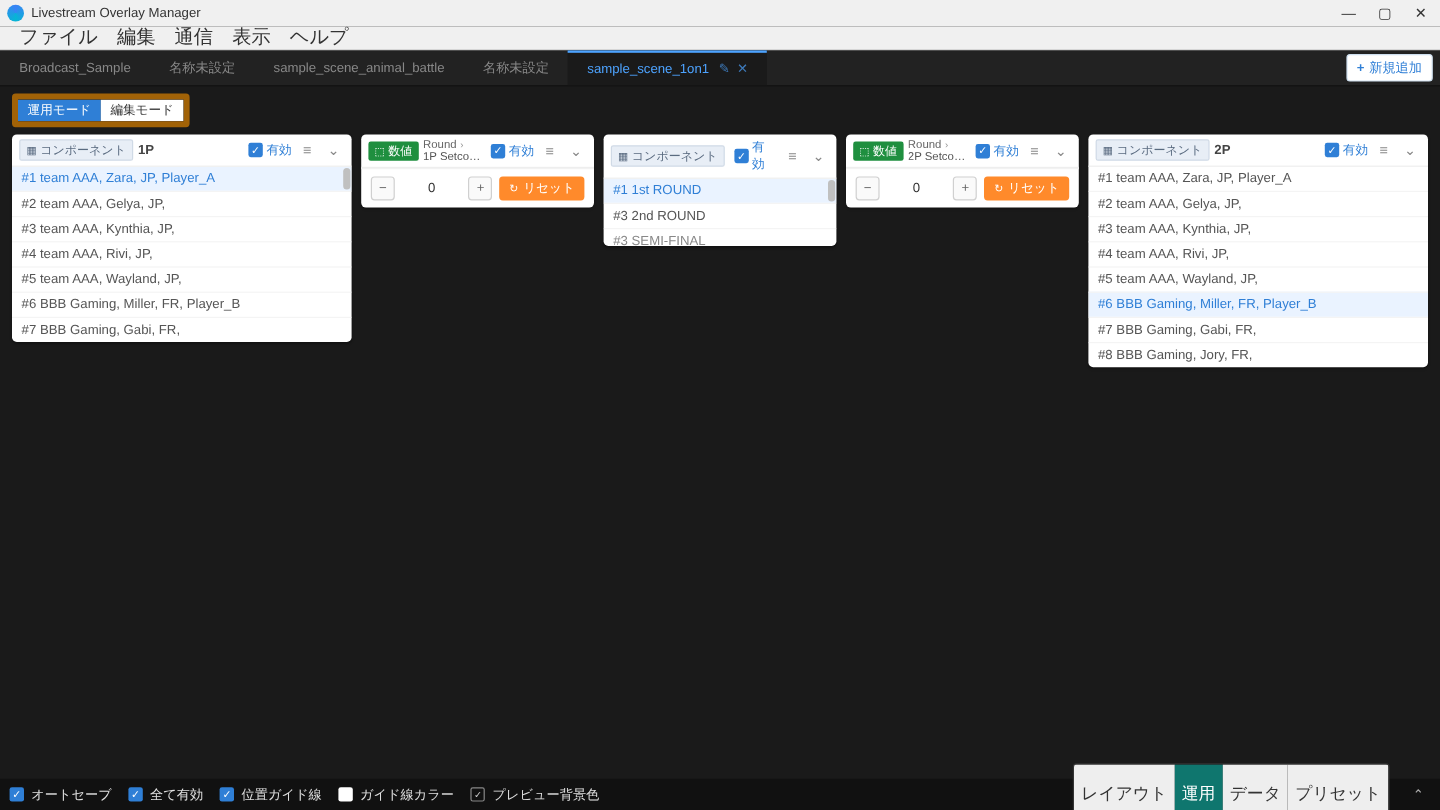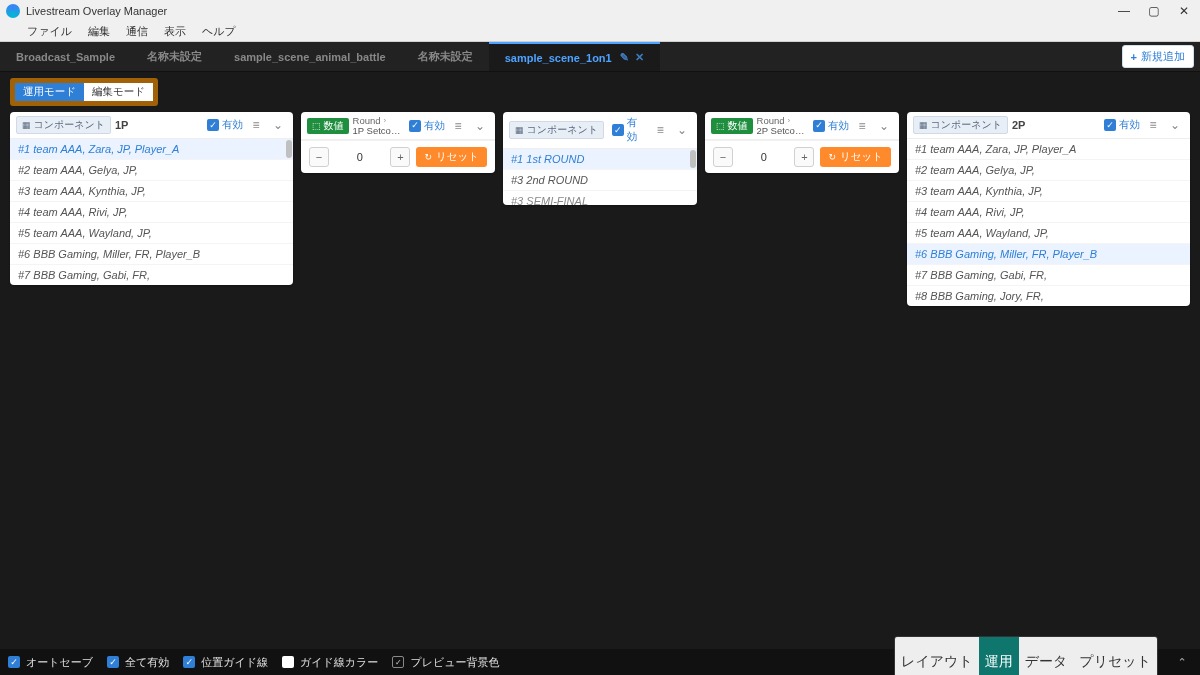--- a/index.html
+++ b/index.html
@@ -6,26 +6,26 @@
   body { width: 1200px; height: 675px; background: #1a1a1a; color: #e0e0e0; font-size: 11px; overflow: hidden; position: relative; }
 
   
   .titlebar { height: 22px; background: #f0f0f0; color: #333; display: flex; align-items: center; padding: 11px 6px; }
   .titlebar .logo { width: 14px; height: 14px; border-radius: 50%; background: conic-gradient(#3b82f6,#06b6d4,#3b82f6); margin-right: 6px; }
   .titlebar .title { font-size: 11px; flex: 1; }
   .titlebar .winbtns { display: flex; gap: 18px; margin-right: 4px; }
   .titlebar .winbtn { width: 12px; text-align: center; cursor: pointer; font-size: 12px; line-height: 12px; }
 
   
-  .menubar { height: 20px; background: #f0f0f0; color: #333; display: flex; align-items: center; padding: 0 19px; font-size: 11px; border-bottom: 1px solid #d0d0d0; }
+  .menubar { height: 20px; background: #f0f0f0; color: #333; display: flex; align-items: center; padding: 0 8px; font-size: 16px; border-bottom: 1px solid #d0d0d0; }
   .menubar .menuitem { padding: 0 8px; cursor: pointer; }
 
   
   .tabstrip { height: 30px; background: #222; display: flex; align-items: stretch; border-bottom: 1px solid #111; }
-  .tab { padding: 0 16px; display: flex; align-items: center; color: #888; font-size: 11px; cursor: pointer; font-weight: bold; }
+  .tab { padding: 0 16px; display: flex; align-items: center; color: #888; font-size: 11px; cursor: pointer; }
   .tab.active { background: #1a1a1a; color: #4da3ff; border-top: 2px solid #4da3ff; }
   .tab .tabicon { margin-left: 8px; opacity: .7; }
   .tab .tabclose { margin-left: 6px; opacity: .7; }
   .tabstrip .spacer { flex: 1; }
   .addbtn { background: #fff; color: #2f7fd6; border: 1px solid #cfe0f0; border-radius: 3px; padding: 3px 8px; margin: 3px 6px; display: flex; align-items: center; font-size: 11px; cursor: pointer; }
   .addbtn .plus { margin-right: 4px; font-weight: bold; }
 
   
   .modebar { padding: 6px 10px; }
   .modegroup { display: inline-flex; border-radius: 3px; overflow: hidden; border: 5px solid #a16207; }
@@ -52,21 +52,21 @@
   .menuicon { width: 18px; text-align: center; color: #888; cursor: pointer; font-size: 12px; }
 
   .numrow { display: flex; align-items: center; padding: 6px 8px; gap: 6px; border-top: 1px solid #f2f2f2; }
   .numrow .stepbtn { width: 20px; height: 20px; border: 1px solid #d0d0d0; border-radius: 3px; background: #fafafa; text-align: center; line-height: 18px; color: #666; cursor: pointer; }
   .numrow .numval { flex: 1; text-align: center; font-size: 11px; color: #333; }
   .resetbtn { background: #ff8a2b; color: #fff; font-size: 10.5px; padding: 3px 8px; border-radius: 3px; display: flex; align-items: center; gap: 4px; cursor: pointer; }
   .resetbtn .ricon { font-size: 9px; }
 
   .list { max-height: 168px; overflow: hidden; position: relative; }
   .list.withscroll { overflow-y: auto; }
-  .listitem { padding: 4px 8px; font-size: 11px; color: #555; border-top: 1px solid #f4f4f4; cursor: pointer; white-space: nowrap; overflow: hidden; text-overflow: ellipsis; font-style: italic; }
+  .listitem { padding: 4px 8px; font-size: 11px; color: #555; border-top: 1px solid #f4f4f4; cursor: pointer; white-space: nowrap; overflow: hidden; text-overflow: ellipsis; }
   .listitem:first-child { border-top: none; }
   .listitem.sel { background: #eaf3ff; color: #2f7fd6; }
   .listitem.partial { color: #888; }
 
   .panel .scrollbar-fake { position: absolute; right: 1px; top: 1px; width: 6px; height: 18px; background: #c0c0c0; border-radius: 3px; }
 
   
   .footer { position: absolute; bottom: 0; left: 0; right: 0; height: 26px; background: #111; display: flex; align-items: center; padding: 0 8px; gap: 14px; font-size: 11px; }
   .fchk { display: flex; align-items: center; gap: 6px; cursor: pointer; }
   .sqchk { width: 12px; height: 12px; background: #2f7fd6; border-radius: 2px; display: inline-flex; align-items: center; justify-content: center; color: #fff; font-size: 9px; }

